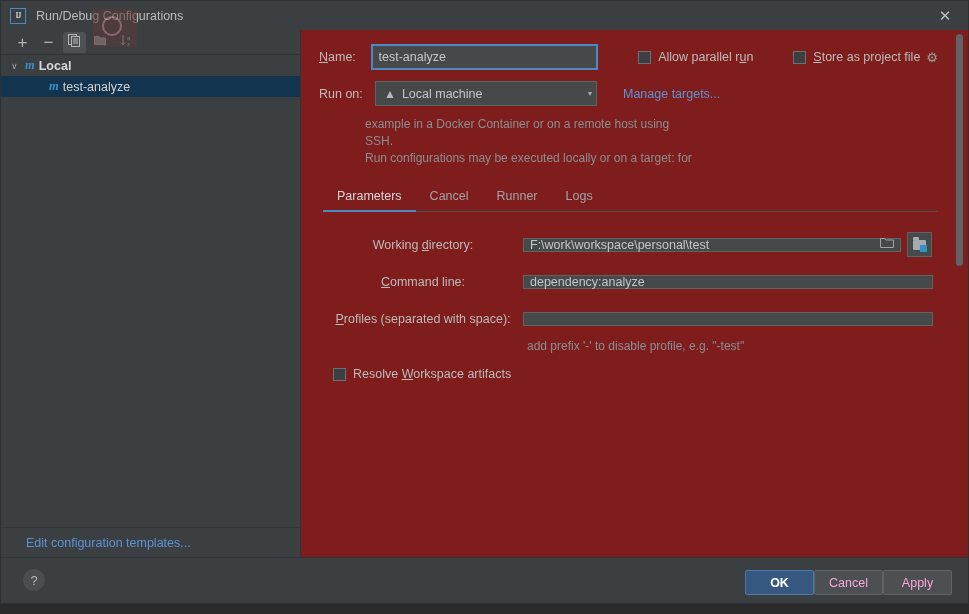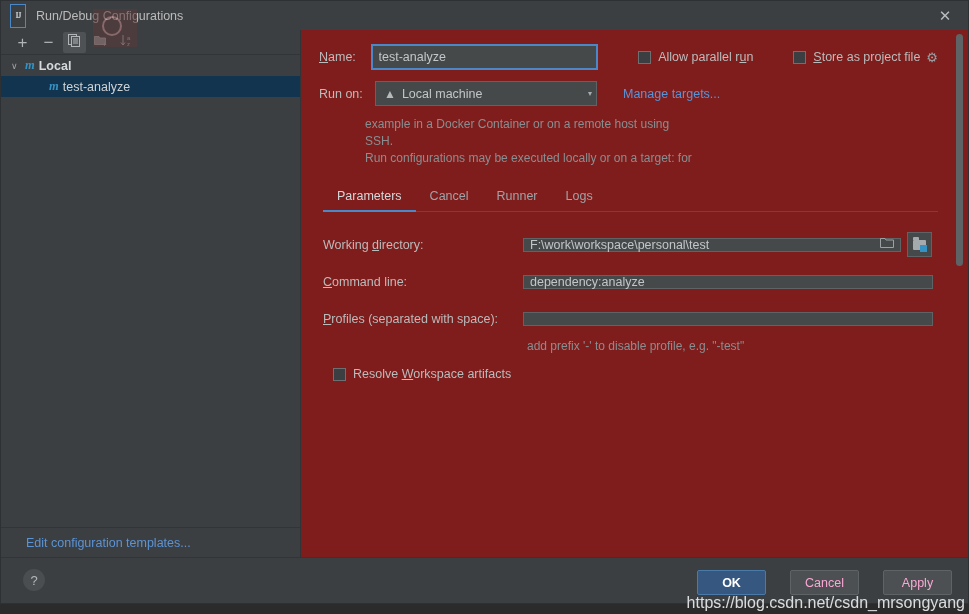--- a/index.html
+++ b/index.html
@@ -44,21 +44,21 @@
   .titlebar {
     position: relative;
     height: 29px;
     flex: 0 0 29px;
     background: #3c3f41;
     display: flex;
     align-items: center;
     padding-left: 9px;
   }
   .ij-icon {
-    width: 16px; height: 24px;
+    width: 16px; height: 16px;
     border: 1.5px solid #4a88c7;
     background: #3c3f41;
     display: flex; align-items: center; justify-content: center;
     font-size: 8px; font-weight: bold;
     color: #c8cdd0;
     letter-spacing: -1px;
     font-family: "Liberation Serif", serif;
   }
   .title-text {
     margin-left: 10px;
@@ -265,21 +265,21 @@
   }
 
   
   .form { margin-top: 20px; padding-left: 4px; }
   .frow {
     display: flex;
     align-items: center;
     margin-bottom: 12px;
     height: 25px;
   }
-  .frow .lbl { width: 200px; flex: 0 0 200px; }
+  .frow .lbl { width: 200px; flex: 0 0 200px; text-align: center; }
   .field {
     position: relative;
     height: 14px;
     background: #45494a;
     border: 1px solid #5e6365;
     display: flex;
     align-items: center;
     padding: 0 6px;
   }
   .field-wide { width: 378px; flex: 0 0 378px; }
@@ -360,21 +360,21 @@
     background: #4a4e50;
     color: #b4b8bb;
     font-size: 13px;
     display: flex; align-items: center; justify-content: center;
     cursor: pointer;
   }
   .btns {
     position: absolute;
     right: 16px; top: 12px;
     display: flex;
-    gap: 24px;
+    gap: 0;
   }
   .btn {
     width: 69px; height: 25px;
     background: #4c5052;
     border: 1px solid #5e6365;
     color: #f9a8d4;
     font-size: 12.5px;
     display: flex; align-items: center; justify-content: center;
     cursor: pointer;
     border-radius: 2px;
@@ -581,14 +581,13 @@
       <div class="help-btn">?</div>
       <div class="btns">
         <div class="btn primary">OK</div>
         <div class="btn">Cancel</div>
         <div class="btn">Apply</div>
       </div>
     </div>
 
   </div>
 
-  <div class="watermark">https://blog.csdn.net/csdn_mrsongyang</div>
 </div>
 
 </body></html>

